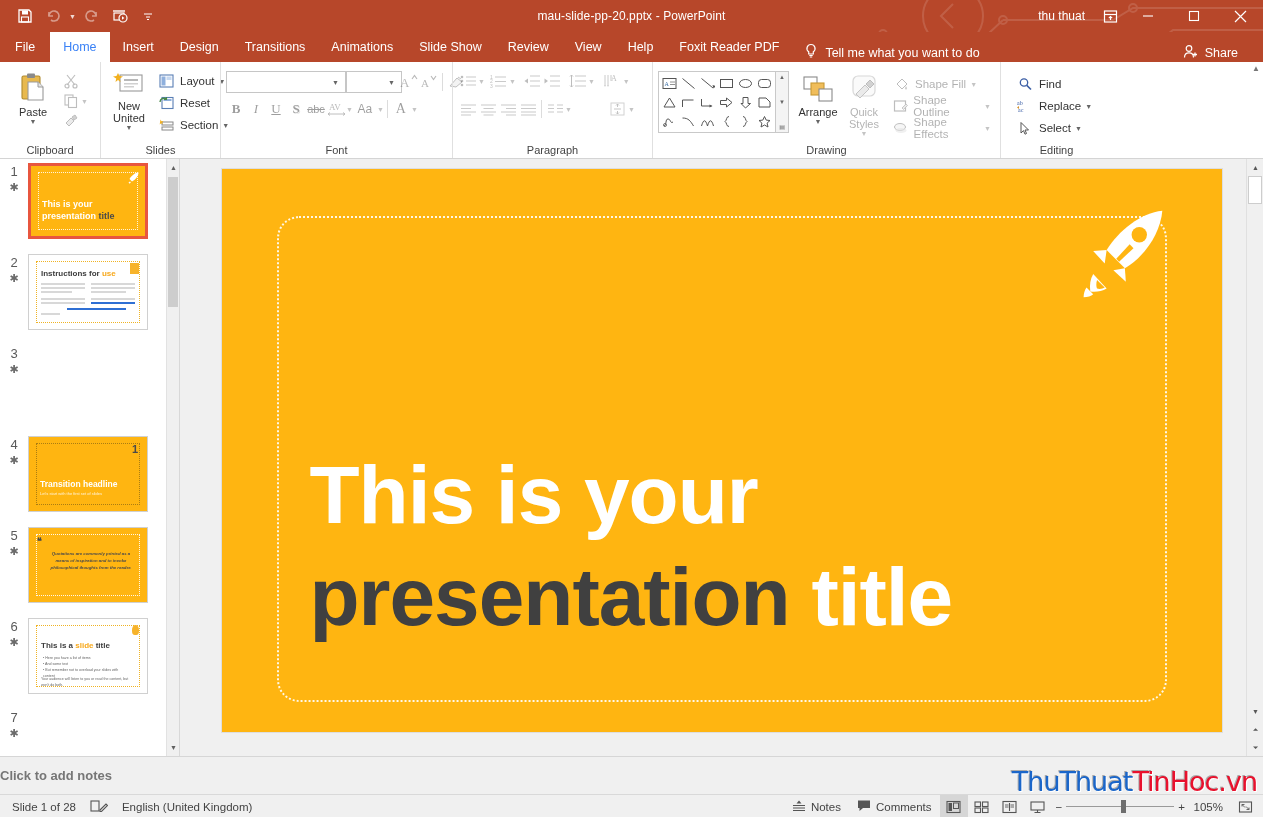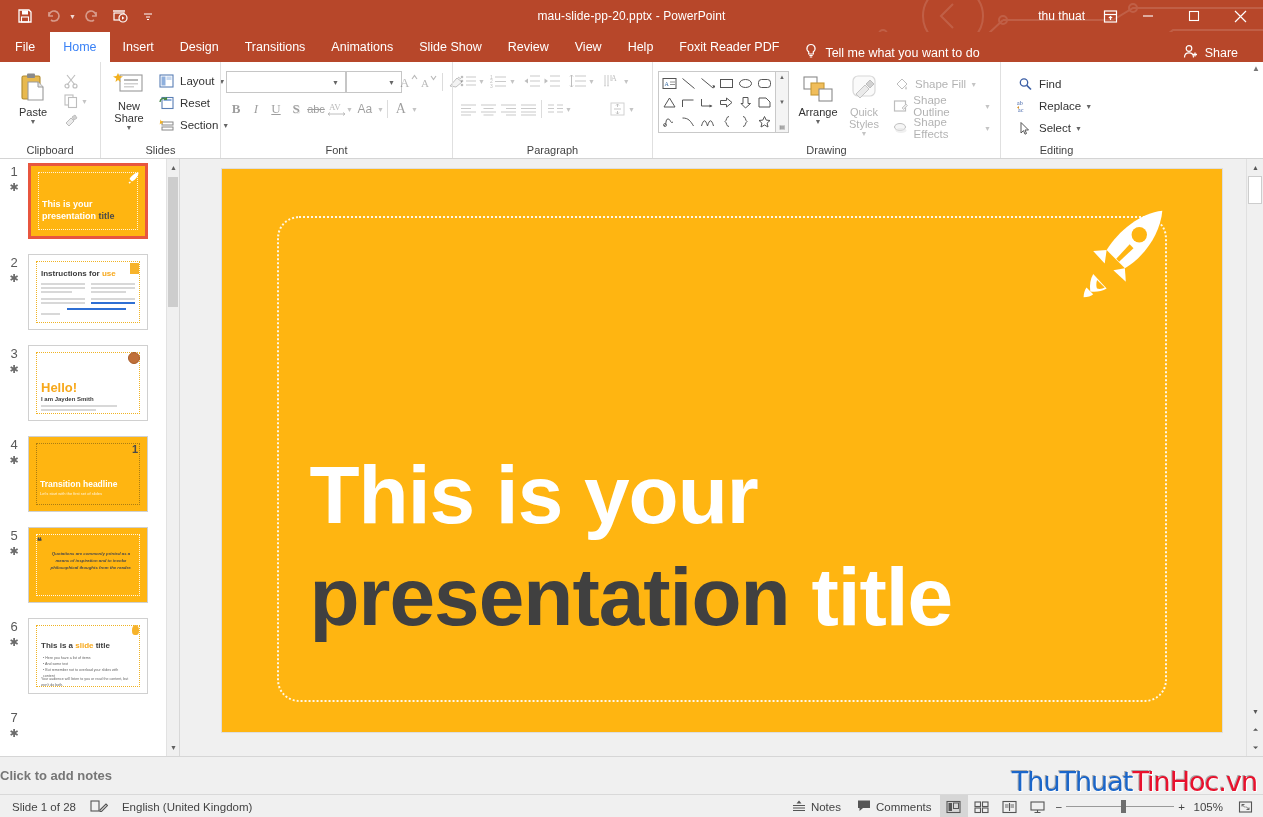--- a/index.html
+++ b/index.html
@@ -359,21 +359,21 @@
   <div class="rgroup" style="width:120px">
     <div class="rgroup-body" style="padding-top:4px">
       <div class="btn-big" style="width:50px">
         <svg width="32" height="28" viewBox="0 0 32 28">
           <rect x="7" y="4" width="22" height="16" fill="#fff" stroke="#9a9a9a" stroke-width="1.1"></rect>
           <rect x="11" y="8" width="14" height="2" fill="#b8b8b8"></rect>
           <rect x="11" y="12" width="14" height="1.5" fill="#d0d0d0"></rect>
           <rect x="11" y="15" width="10" height="1.5" fill="#d0d0d0"></rect>
           <path d="M5 2l1.5 3L10 5.5 6.8 7.5 7.5 11 5 9 2.5 11l.7-3.5L0 5.5 3.5 5z" fill="#f2b01e"></path>
         </svg>
-        <span class="lbl">New Share</span>
+        <span class="lbl">New United</span>
         <span class="cap">▼</span>
       </div>
       <div style="display:flex;flex-direction:column;padding-top:1px">
         <div class="btn-sm">
           <span class="btn-icon-sm">
             <svg width="15" height="14" viewBox="0 0 15 14">
                 <rect x="1" y="1" width="13" height="12" fill="#fff" stroke="#5a7fb5" stroke-width="1.1"></rect>
                 <rect x="2.5" y="2.5" width="4" height="9" fill="#8fb0dd"></rect>
                 <rect x="7.5" y="2.5" width="5" height="3.5" fill="#c6d8f0"></rect>
               </svg>
@@ -832,32 +832,20 @@
           </div>
         </div>
       </div>
     </div>
 
     <div class="thumb-row">
       <div class="thumb-num">
           <span>3</span>
         <span class="thumb-star">✱</span>
         </div>
-      <div class="thumb">
-        <div class="thumb-inner" style="background:#fff">
-          <div class="dotted-frame dark"></div>
-          <div style="position:absolute;right:7px;top:6px;width:12px;height:12px;border-radius:50%;background:#c0703a;border:1px solid #a85c2a"></div>
-          <div style="position:absolute;left:12px;top:34px;font-size:13px;font-weight:bold;color:#f7a81b">Hello!</div>
-          <div style="position:absolute;left:12px;top:50px;font-size:6px;font-weight:bold;color:#3d3d3d">I am Jayden Smith</div>
-          <div style="position:absolute;left:12px;top:59px;right:30px">
-              <div style="height:2px;background:#d8d8d8;margin-bottom:2px"></div>
-              <div style="height:2px;background:#d8d8d8;width:72%"></div>
-            </div>
-        </div>
-      </div>
     </div>
 
     <div class="thumb-row">
       <div class="thumb-num">
           <span>4</span>
         <span class="thumb-star">✱</span>
         </div>
       <div class="thumb">
         <div class="thumb-inner" style="background:#FFB511">
           <div class="dotted-frame" style="border-color:rgba(90,70,20,.5)"></div>

